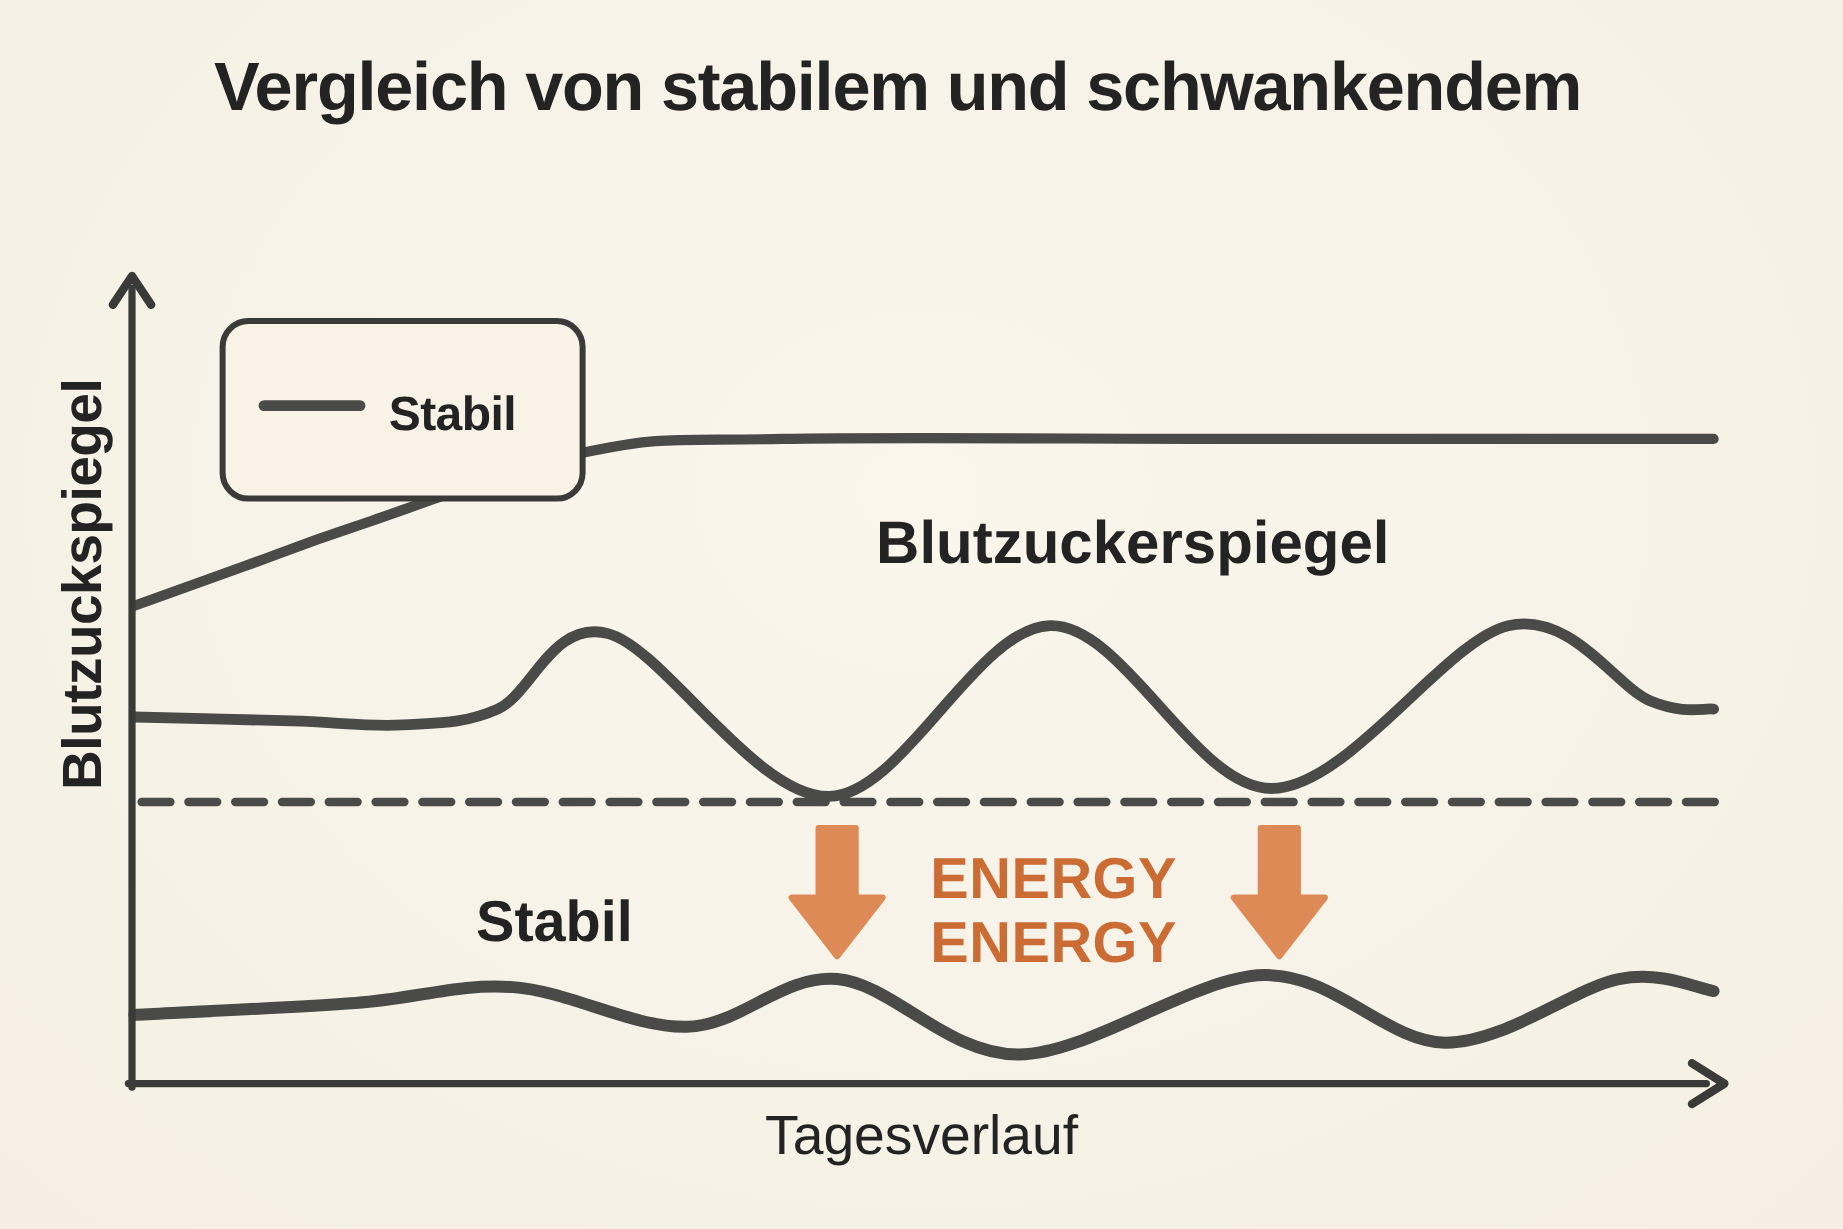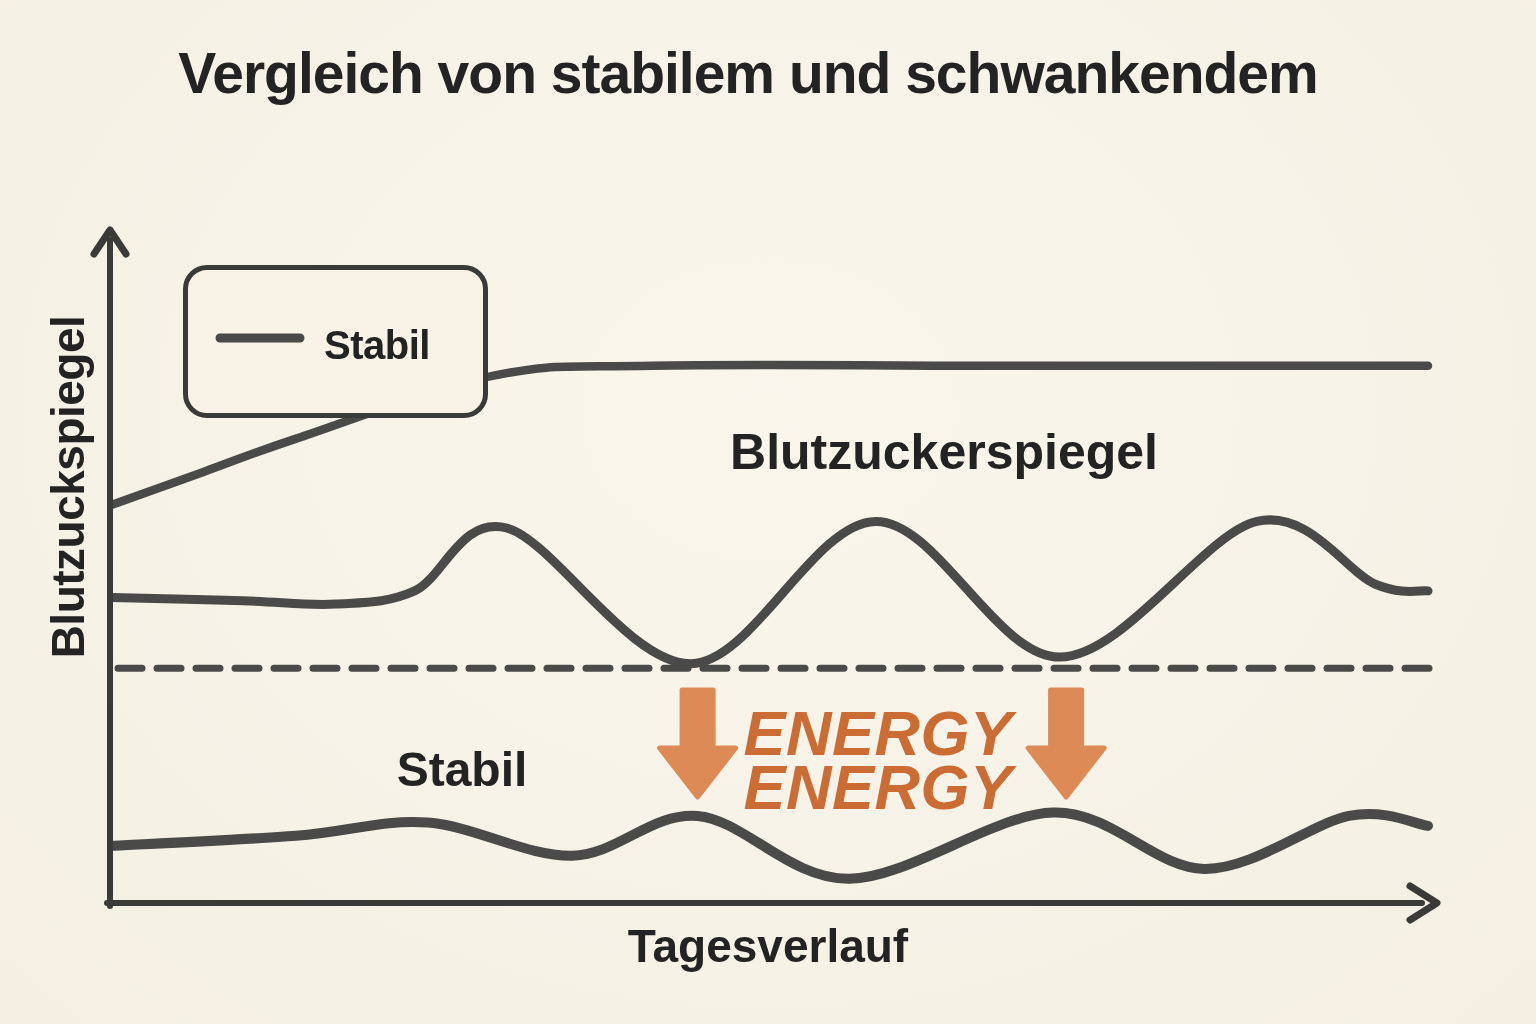--- a/index.html
+++ b/index.html
@@ -26,26 +26,26 @@
   .legend{position:absolute;left:183px;top:265px;width:305px;height:153px;
           background:var(--background);border:5px solid var(--axis);border-radius:24px;
           display:flex;flex-direction:column;justify-content:center;gap:24px;padding-left:26px;}
   .legend-row{display:flex;align-items:flex-start;gap:18px;height:38px;}
   .legend-row .label{font-size:40px;font-weight:700;color:var(--text);letter-spacing:-0.5px;}
   .swatch{display:block;}
   .swatch-line{stroke:var(--line_dark);stroke-width:9;stroke-linecap:round;fill:none;}
   .float-label{position:absolute;transform:translate(-50%,-50%);font-weight:700;color:var(--text);white-space:nowrap;}
   .label-bloodsugar{left:896px;top:452px;font-size:50px;margin-left:48px;}
   .label-energy{left:462px;top:769px;font-size:48px;}
-  .label-crash{left:878px;top:760px;font-size:63px;line-height:54px;text-align:left;
-               color:var(--accent_orange);letter-spacing:0.5px;font-style:italic;}
+  .label-crash{left:878px;top:760px;font-size:48px;line-height:54px;text-align:left;
+               color:var(--accent_orange);letter-spacing:0.5px;}
   .ylabel{position:absolute;left:68px;top:487px;transform:translate(-50%,-50%) rotate(-90deg);
           font-size:46px;font-weight:700;white-space:nowrap;letter-spacing:-0.5px;}
   .xlabel{position:absolute;left:768px;top:946px;transform:translate(-50%,-50%);
-          font-size:46px;font-weight:700;white-space:nowrap;}
+          font-size:46px;font-weight:400;white-space:nowrap;}
 </style>
 </head>
 <body>
 
 <div class="stage">
 
   <div class="title">
     <div>Vergleich von stabilem und schwankendem</div>
   </div>
 

